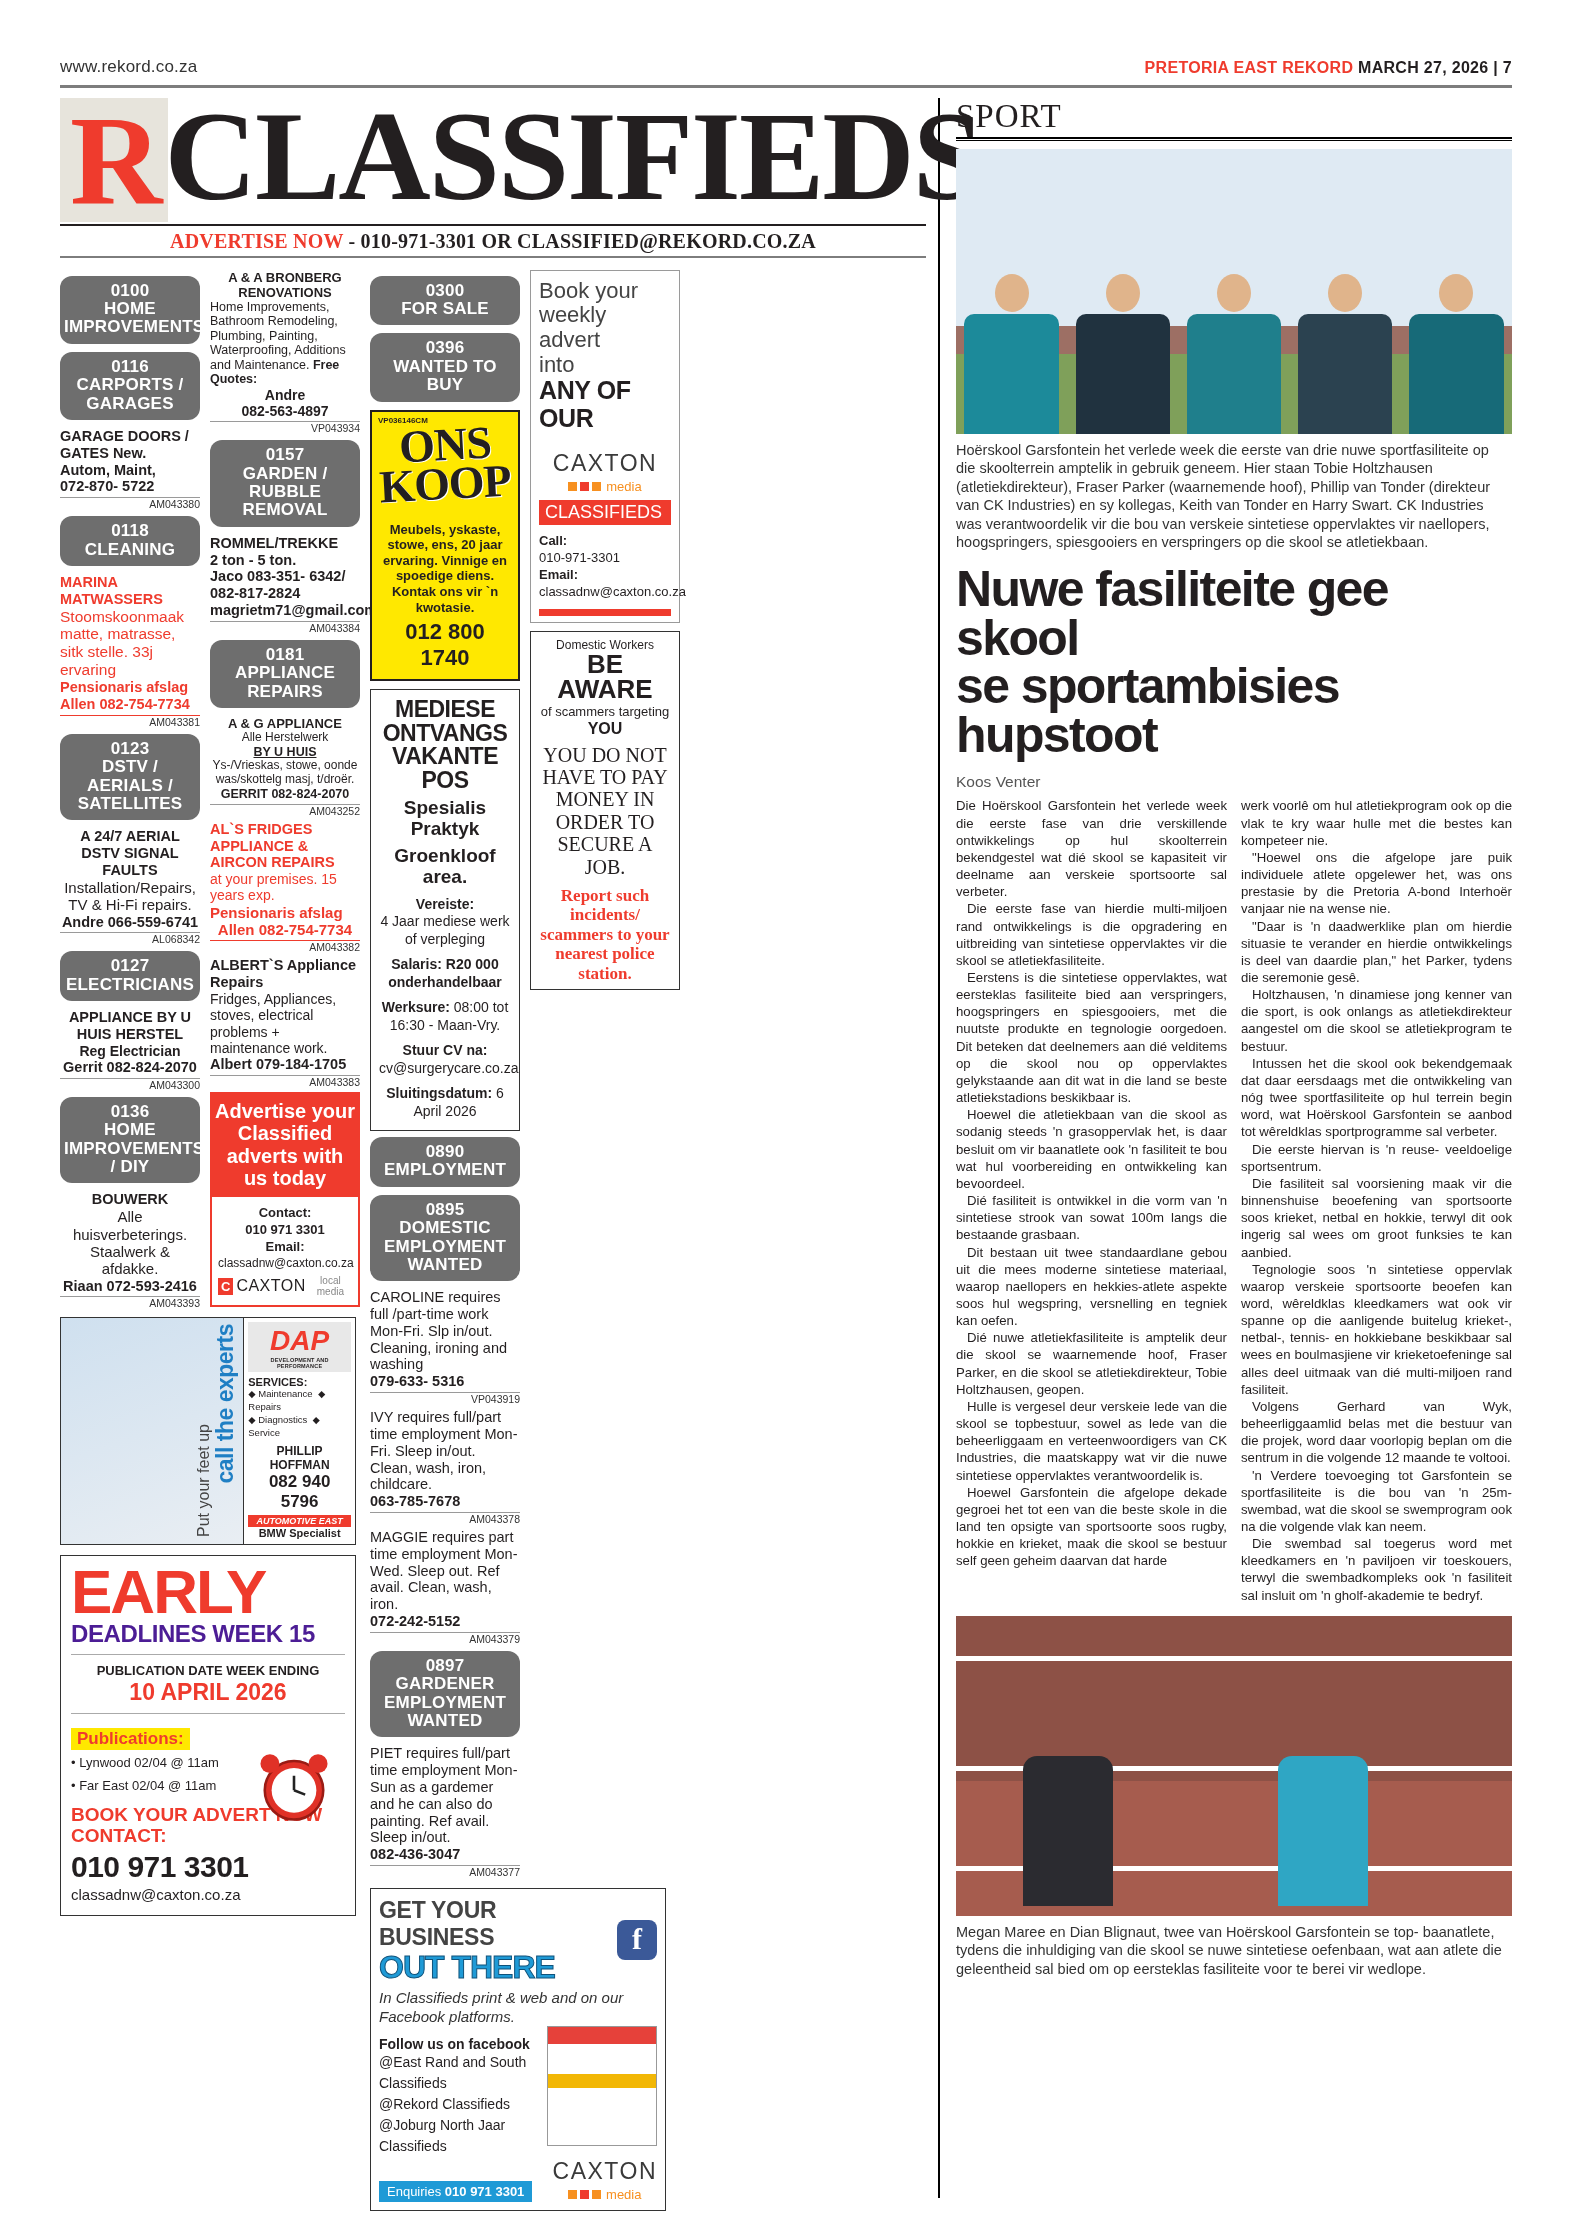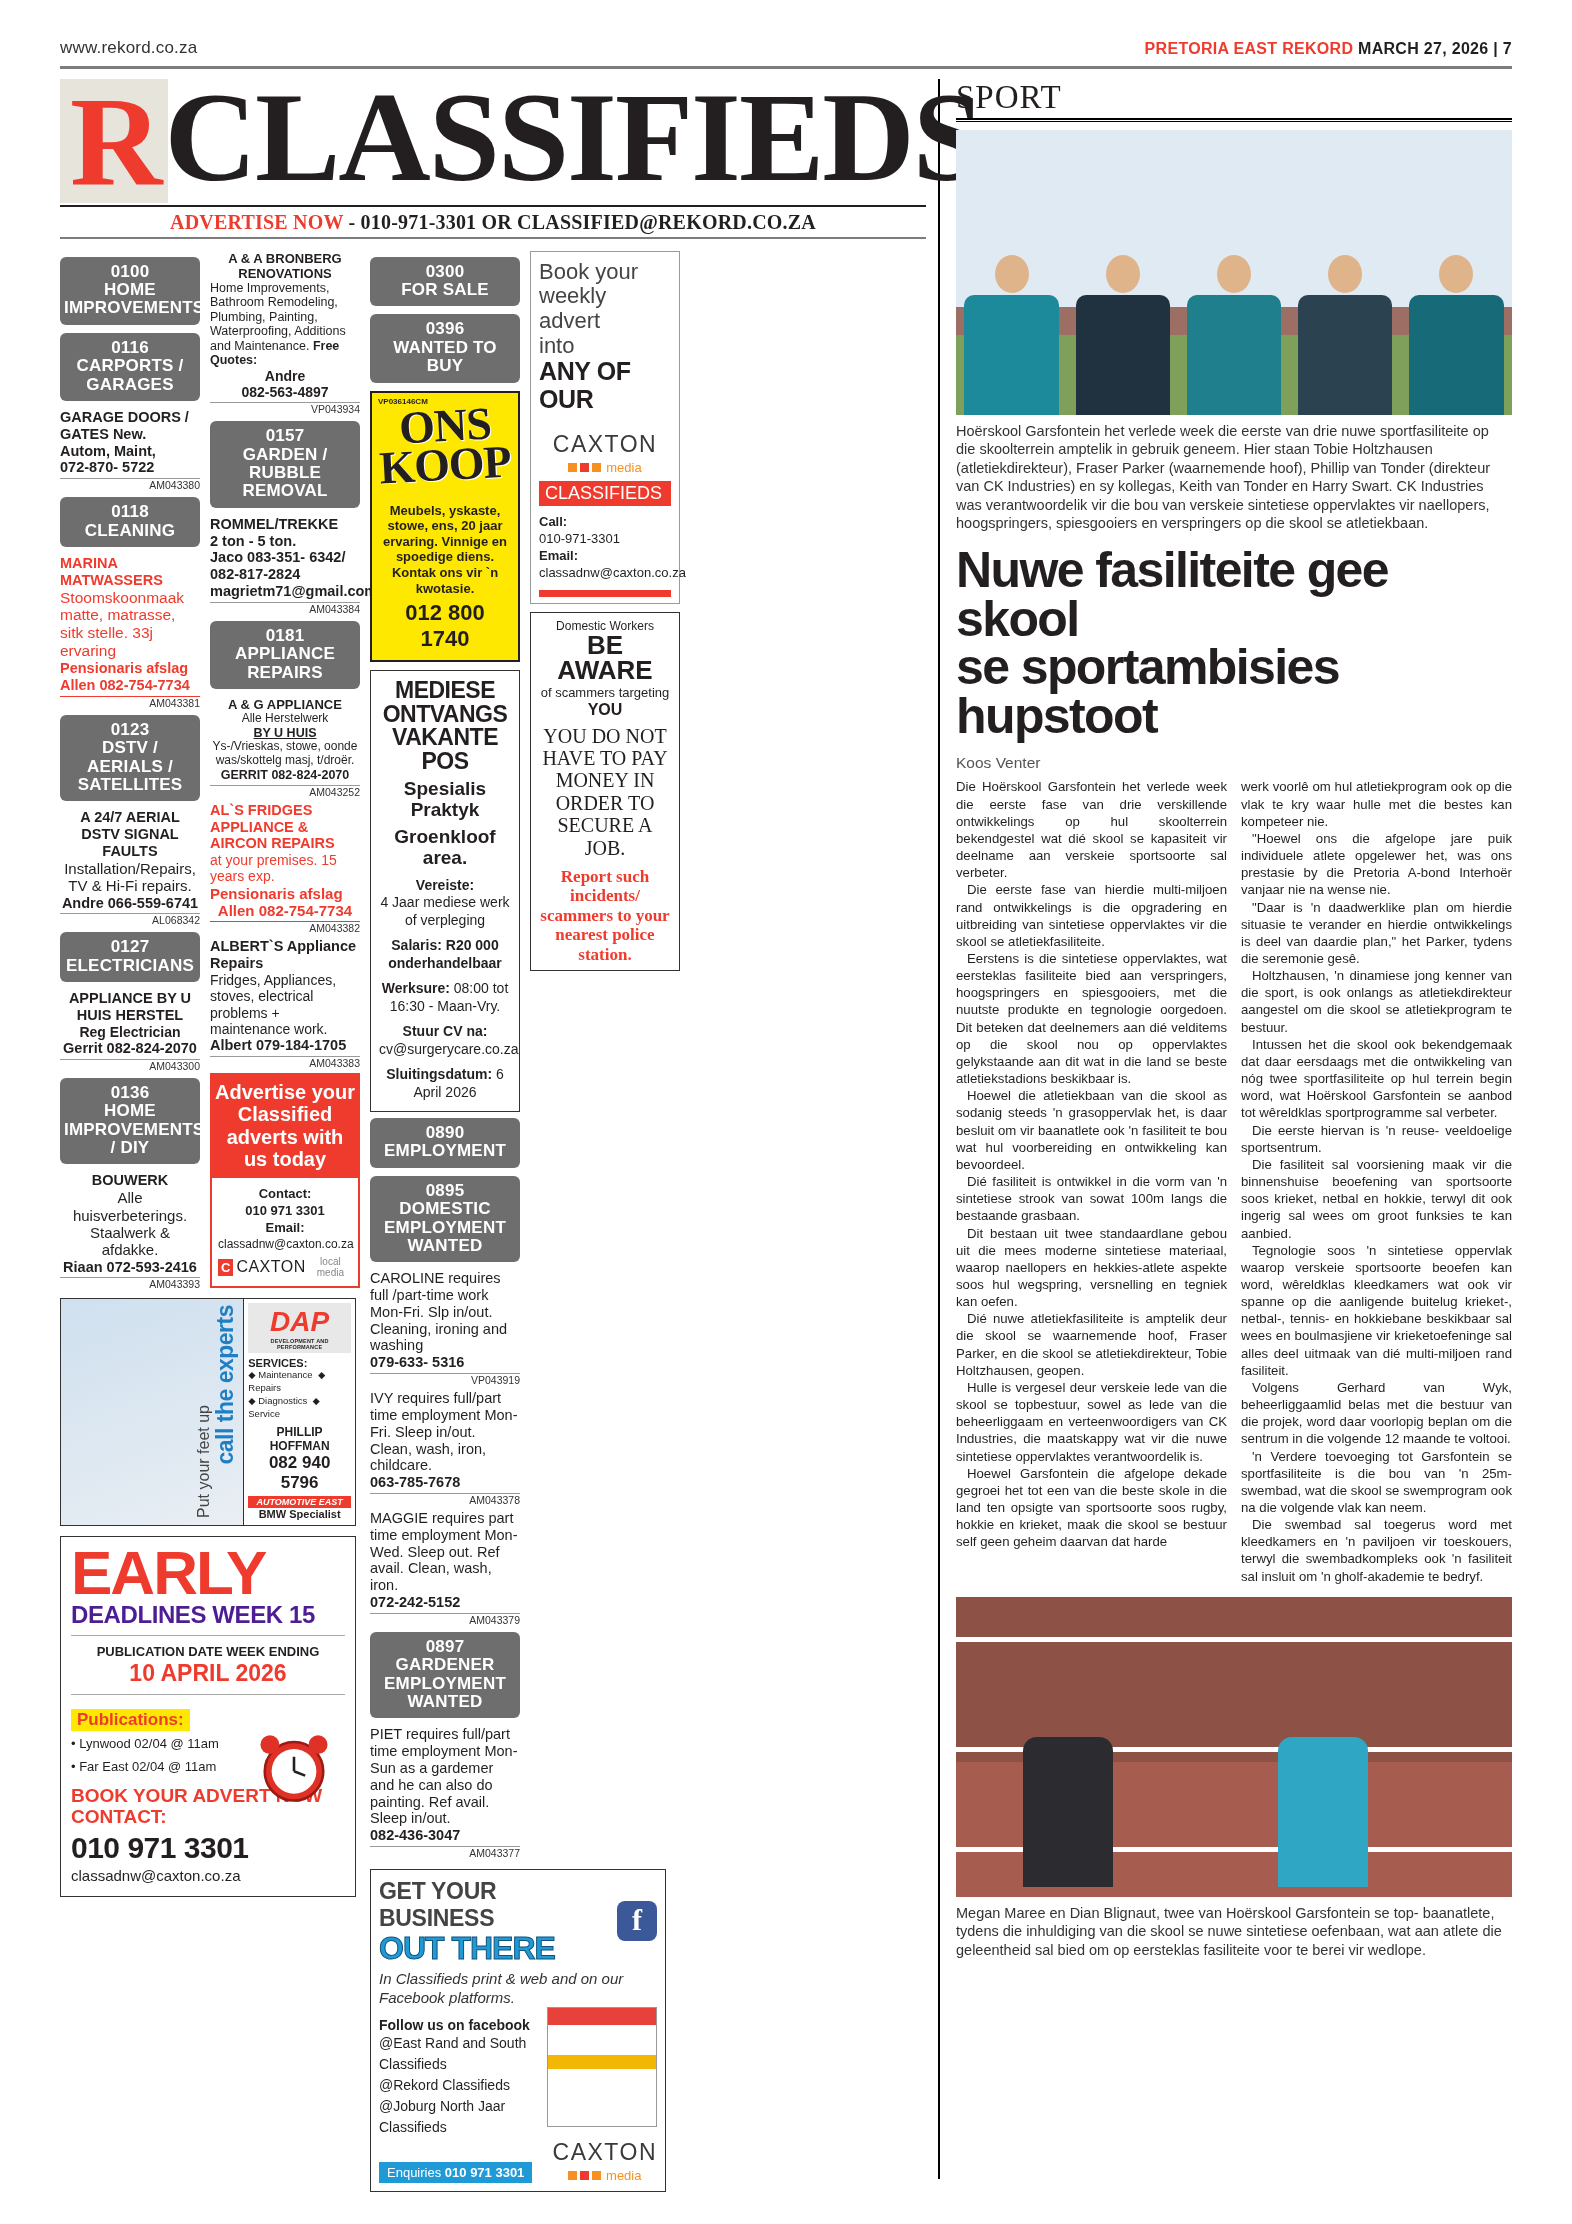--- a/index.html
+++ b/index.html
@@ -7,21 +7,21 @@
     width:1572px; height:2224px;
     background:#fff;
     font-family:"Liberation Sans", sans-serif;
     color:#231f20;
     position:relative;
     overflow:hidden;
   }
   .page { position:relative; width:1572px; height:2224px; padding:0 60px; }
 
   
-  .topbar { display:flex; justify-content:space-between; align-items:flex-end; padding-top:38px; }
+  .topbar { display:flex; justify-content:space-between; align-items:flex-end; padding-top:38px;margin-top:19px; }
   .site-url { font-size:17px; color:#333; letter-spacing:.2px; }
   .issue-line { font-size:16px; font-weight:bold; letter-spacing:.3px; }
   .issue-line .red { color:#ef3b2d; }
   .rule-top { height:3px; background:#7d7d7d; margin-top:8px; }
 
   
   .panes { display:flex; margin-top:10px; height:2100px; }
   .left-pane { width:880px; padding-right:12px; border-right:2px solid #000; }
   .right-pane { width:572px; padding-left:16px; }
 
@@ -45,21 +45,21 @@
   .logo-rule2 { border-top:2px solid #7d7d7d; margin-bottom:12px; }
 
   
   .cls-cols { display:flex; gap:10px; }
   .ccol { width:140px; }
   .ccol.w2 { width:150px; }
   .ccol.w3 { width:150px; }
   .ccol.w4 { width:150px; }
 
   .cat {
-    background:#6e6e6e; color:#fff; border-radius:6px;
+    background:#6e6e6e; color:#fff; border-radius:12px;
     text-align:center; padding:6px 4px 7px;
     font-size:17px; font-weight:bold; line-height:1.08;
     letter-spacing:.2px; margin:6px 0 8px;
     font-stretch:condensed;
   }
   .cat .n { display:block; }
 
   .ad { margin-bottom:4px; }
   .ad p { font-size:14.5px; line-height:1.16; }
   .ad .b { font-weight:bold; }

